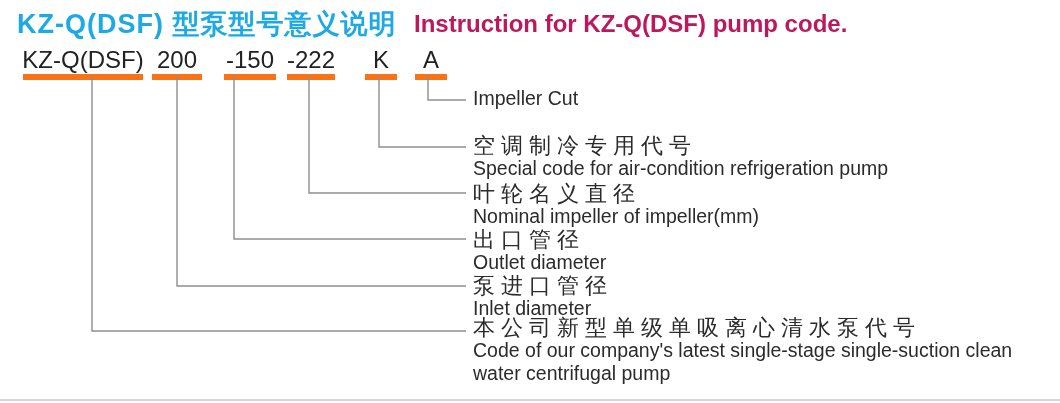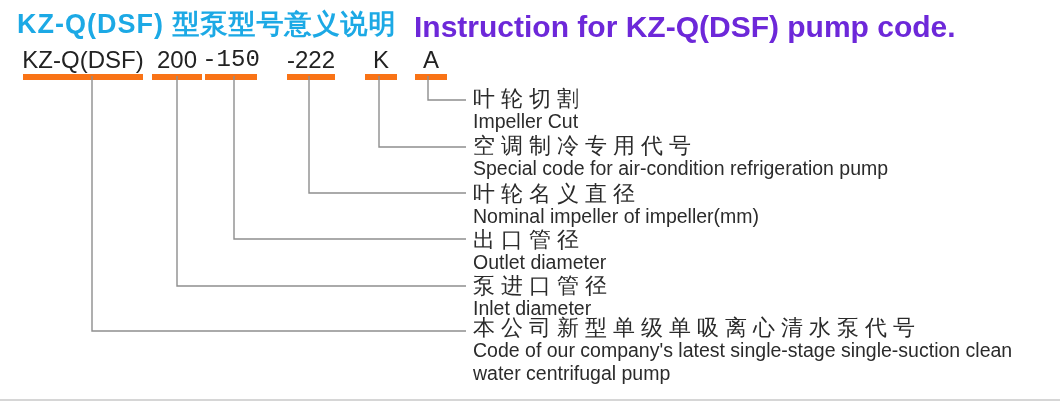--- a/index.html
+++ b/index.html
@@ -26,41 +26,41 @@
     font-weight: bold;
     color: #1CA9E5;
     letter-spacing: 1px;
     white-space: nowrap;
   }
   .title-en {
     position: absolute;
     left: 414px;
     top: 10px;
     margin: 0;
-    font-size: 30px;
+    font-size: 24px;
     font-weight: bold;
-    color: #6d28d9;
+    color: #be185d;
     white-space: nowrap;
   }
   .code-seg {
     position: absolute;
     top: 46px;
     height: 28px;
     border-bottom: 6px solid #f97316;
     display: flex;
     align-items: flex-end;
     justify-content: center;
     font-size: 24px;
     line-height: 28px;
     color: #222222;
     white-space: nowrap;
   }
   .seg0 { left: 23px;  width: 120px; }
   .seg1 { left: 152px; width: 50px; }
-  .seg2 { left: 205px; width: 52px; font-family: Liberation Mono, monospace; }
+  .seg2 { left: 224px; width: 52px; }
   .seg3 { left: 287px; width: 48px; }
   .seg4 { left: 365px; width: 32px; }
   .seg5 { left: 415px; width: 32px; }
   .connectors {
     position: absolute;
     left: 0;
     top: 0;
     width: 1060px;
     height: 403px;
     pointer-events: none;
@@ -120,21 +120,20 @@
   <svg class="connectors" viewBox="0 0 1060 403" xmlns="http://www.w3.org/2000/svg">
     <polyline points="428,76 428,100 466,100"></polyline>
     <polyline points="379,76 379,147 466,147"></polyline>
     <polyline points="309,76 309,193 466,193"></polyline>
     <polyline points="234,76 234,239 466,239"></polyline>
     <polyline points="177,76 177,286 466,286"></polyline>
     <polyline points="92,76 92,331 466,331"></polyline>
   </svg>
 
   <div class="exp-block b0">
-    <div class="exp-zh">叶轮切割</div>
     <div class="exp-en">Impeller Cut</div>
   </div>
 
   <div class="exp-block b1">
     <div class="exp-zh">空调制冷专用代号</div>
     <div class="exp-en">Special code for air-condition refrigeration pump</div>
   </div>
 
   <div class="exp-block b2">
     <div class="exp-zh">叶轮名义直径</div>

